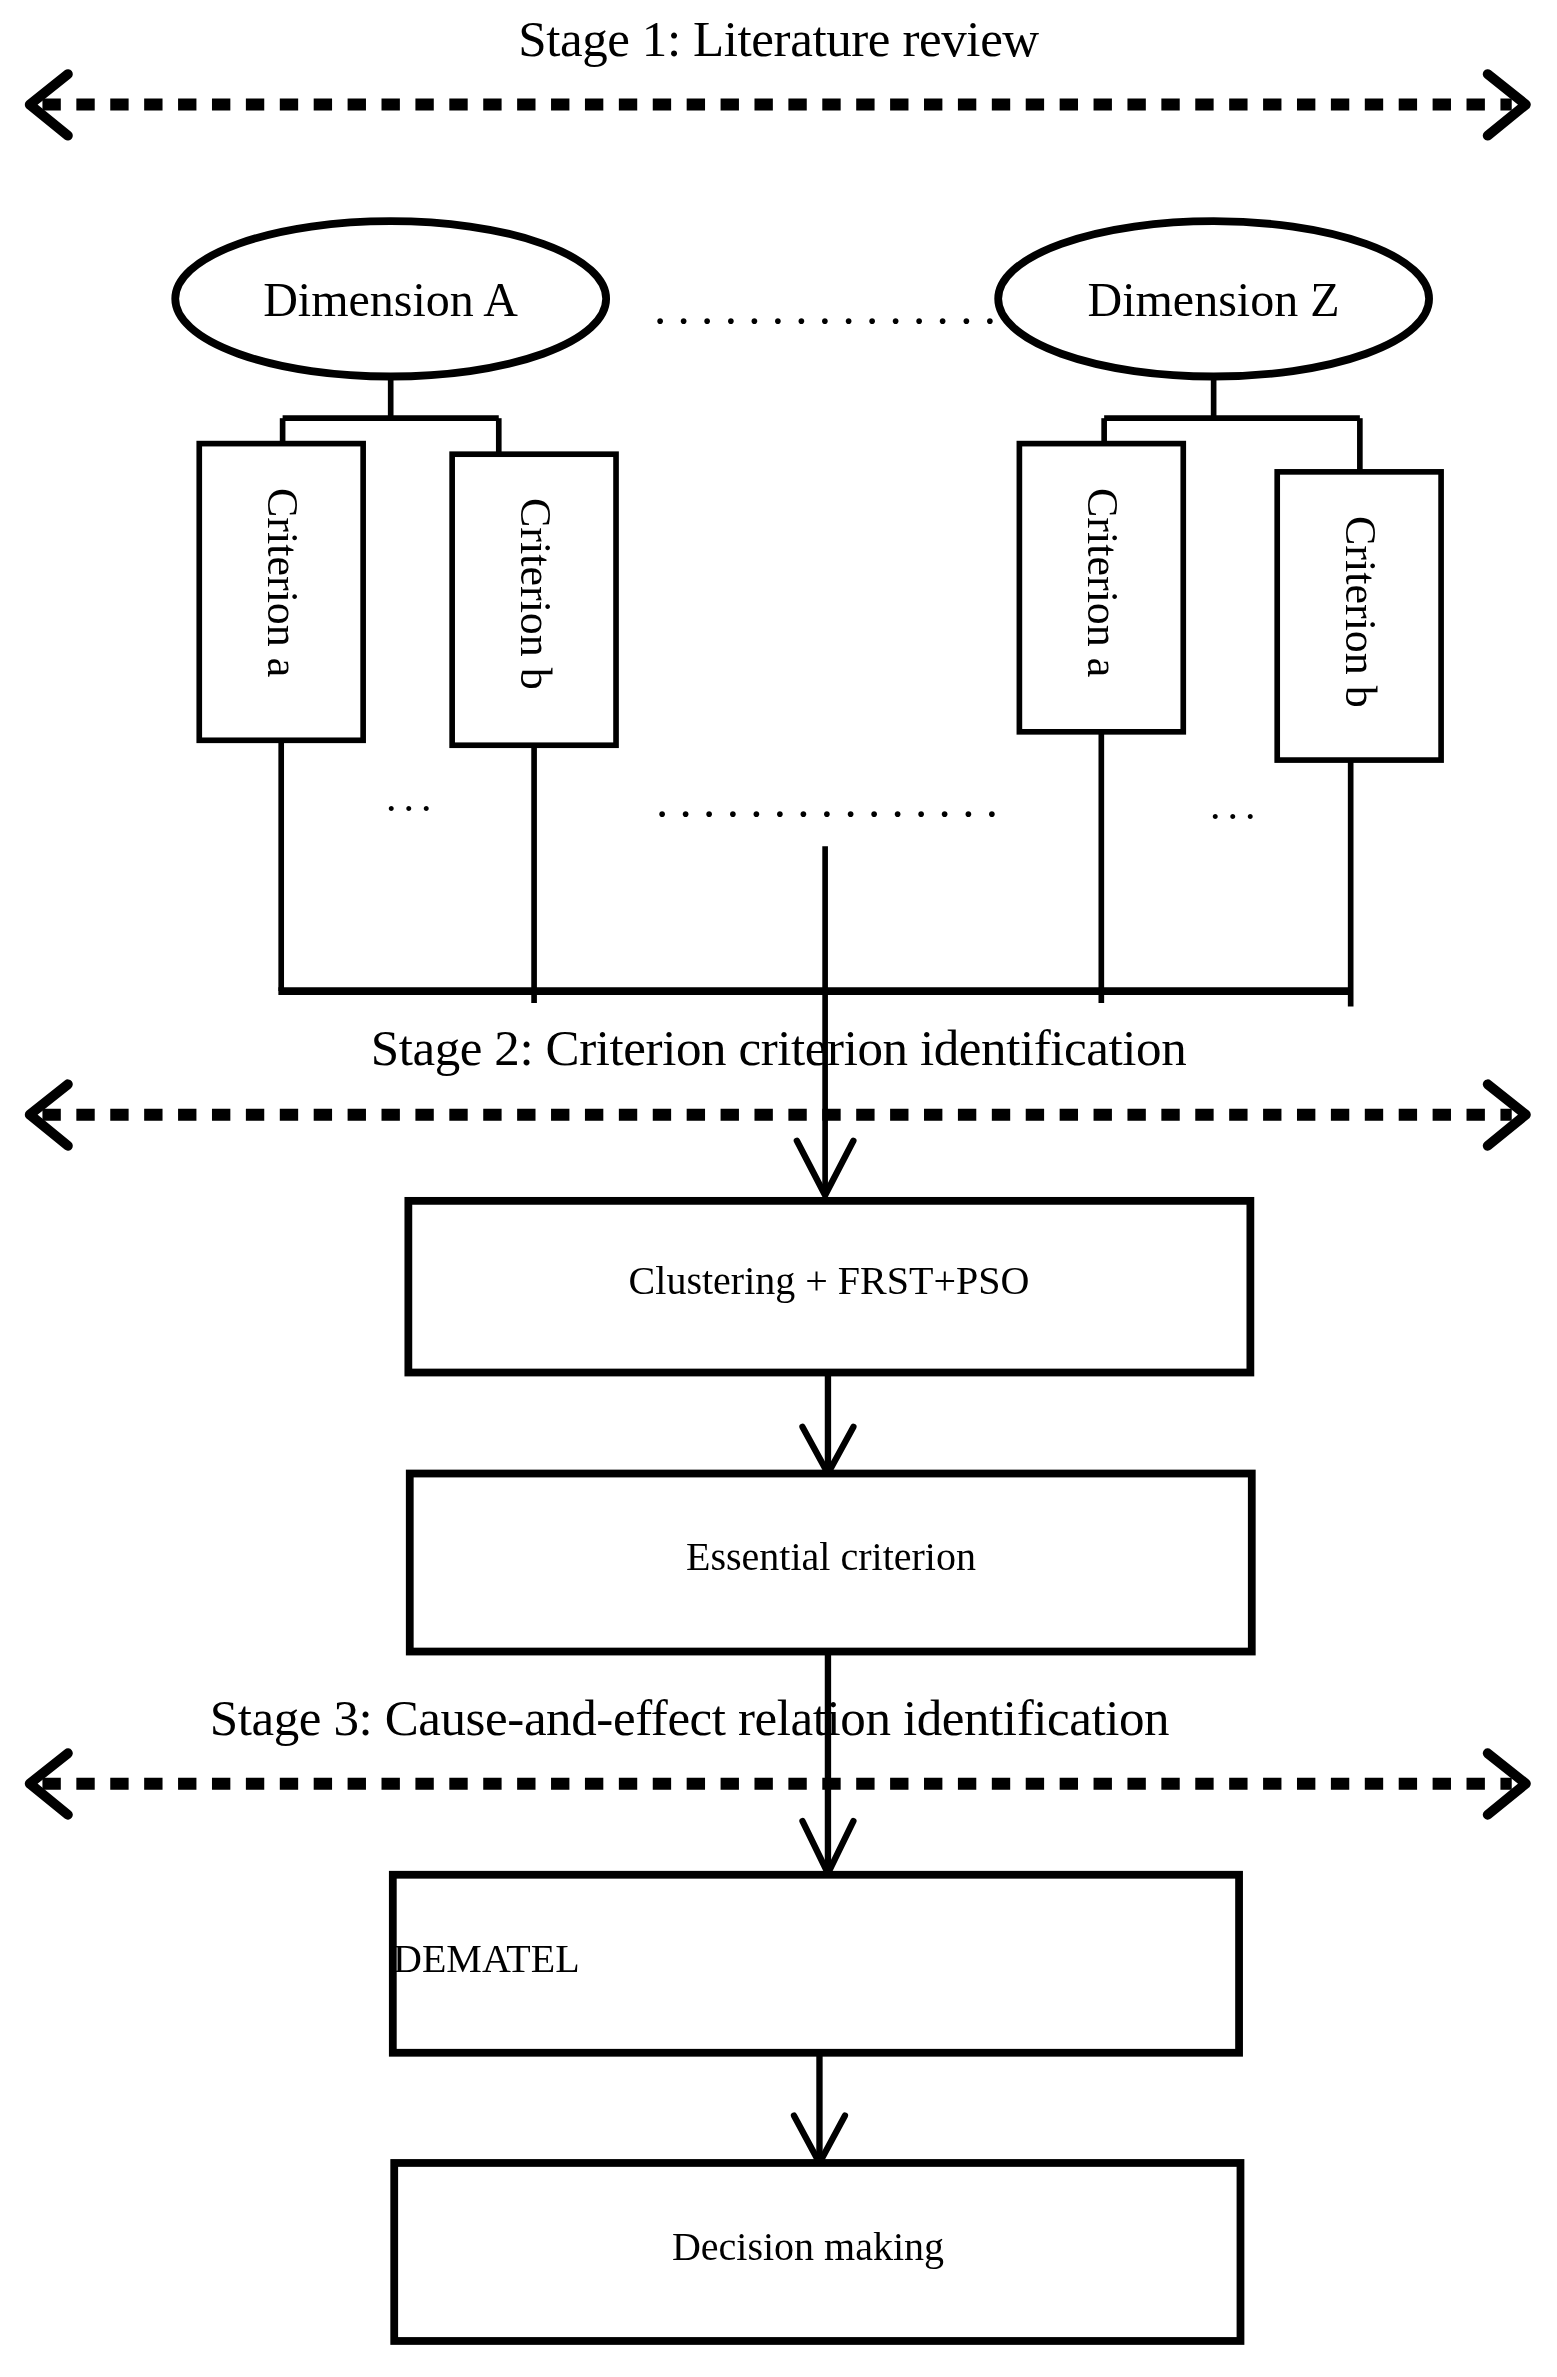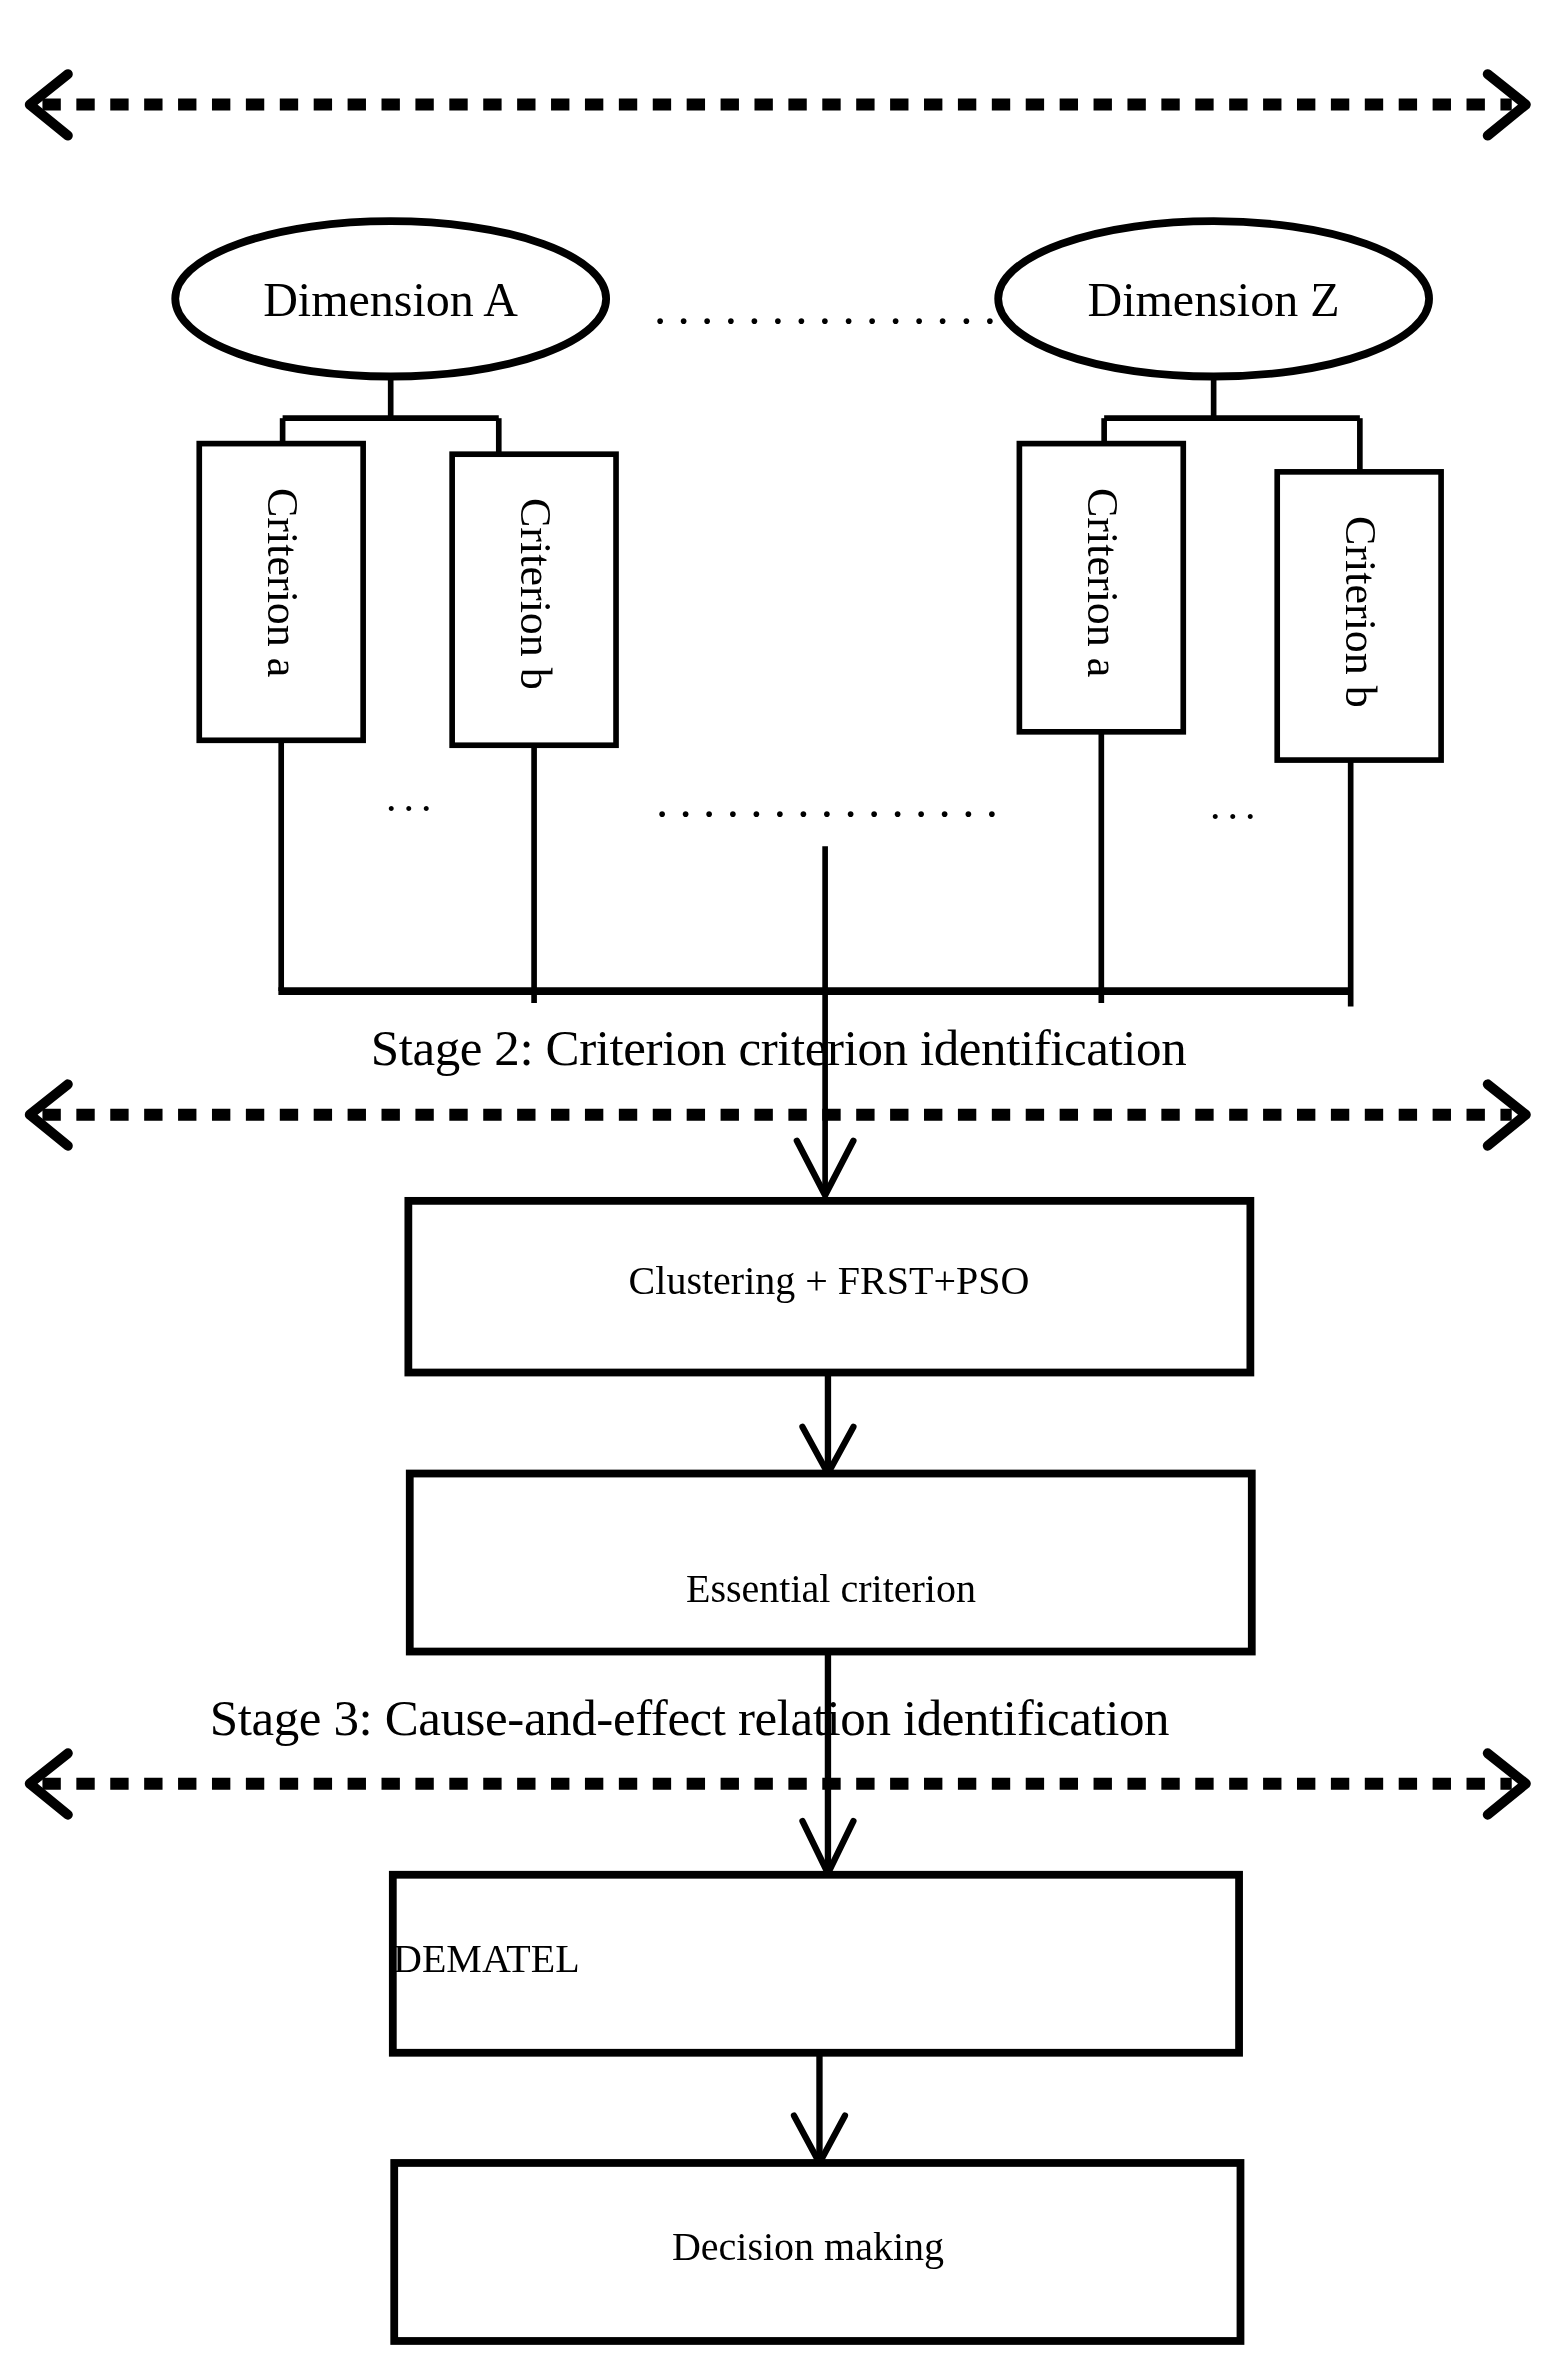--- a/index.html
+++ b/index.html
@@ -130,20 +130,21 @@
 
     <g>
       <line x1="1160" y1="2906" x2="1160" y2="3060" stroke="#000" stroke-width="9"></line>
       <polyline points="1124,2995 1160,3062 1196,2995" fill="none" stroke="#000" stroke-width="9" stroke-linecap="round" stroke-linejoin="round"></polyline>
     </g>
 
     <rect x="558" y="3062" width="1198" height="252" fill="#fff" stroke="#000" stroke-width="11"></rect>
 
   </svg>
 
+  <div class="lbl stage-title" style="left:0; top:14px; width:1557px;">Stage 1: Literature review</div>
 
   <div class="lbl stage-title" style="left:0; top:1023px; width:1557px;">Stage 2: Criterion criterion identification</div>
 
   <div class="lbl stage-title" style="left:0; top:1693px; width:1379px;">Stage 3: Cause-and-effect relation identification</div>
 
   <div class="lbl node-text" style="left:998px; top:276px; width:431px; text-align:center;">Dimension Z</div>
 
   <div class="lbl node-text" style="left:175px; top:276px; width:431px; text-align:center;">Dimension A</div>
 
   <div class="lbl" style="left:654px; top:283px; font-size:49px; letter-spacing:11.3px;">...............</div>
@@ -157,20 +158,20 @@
   <div class="lbl rot-text" style="left:1382px; top:516px;">Criterion b</div>
 
   <div class="lbl dots-sm" style="left:386px; top:776px;">...</div>
 
   <div class="lbl dots-sm" style="left:1210px; top:784px;">...</div>
 
   <div class="lbl" style="left:656px; top:776px; font-size:49px; letter-spacing:11.3px;">...............</div>
 
   <div class="lbl box-text" style="left:408px; top:1261px; width:842px; text-align:center;">Clustering + FRST+PSO</div>
 
-  <div class="lbl box-text" style="left:410px; top:1537px; width:842px; text-align:center;margin-top:32px;">Essential criterion</div>
+  <div class="lbl box-text" style="left:410px; top:1537px; width:842px; text-align:center;">Essential criterion</div>
 
   <div class="lbl box-text" style="left:393px; top:1939px; width:846px; text-align:left;">DEMATEL</div>
 
   <div class="lbl box-text" style="left:385px; top:2227px; width:846px; text-align:center;">Decision making</div>
 
 </div>
 
 
 </body></html>

